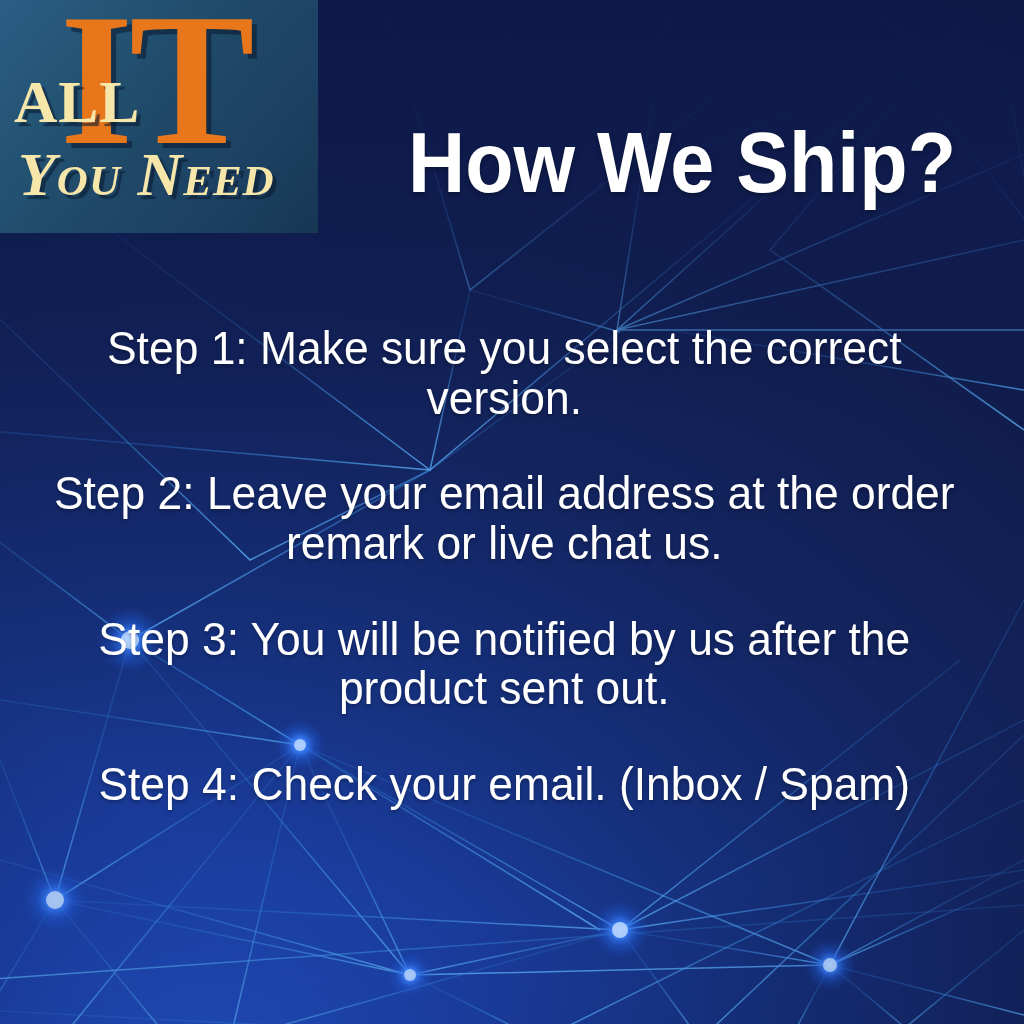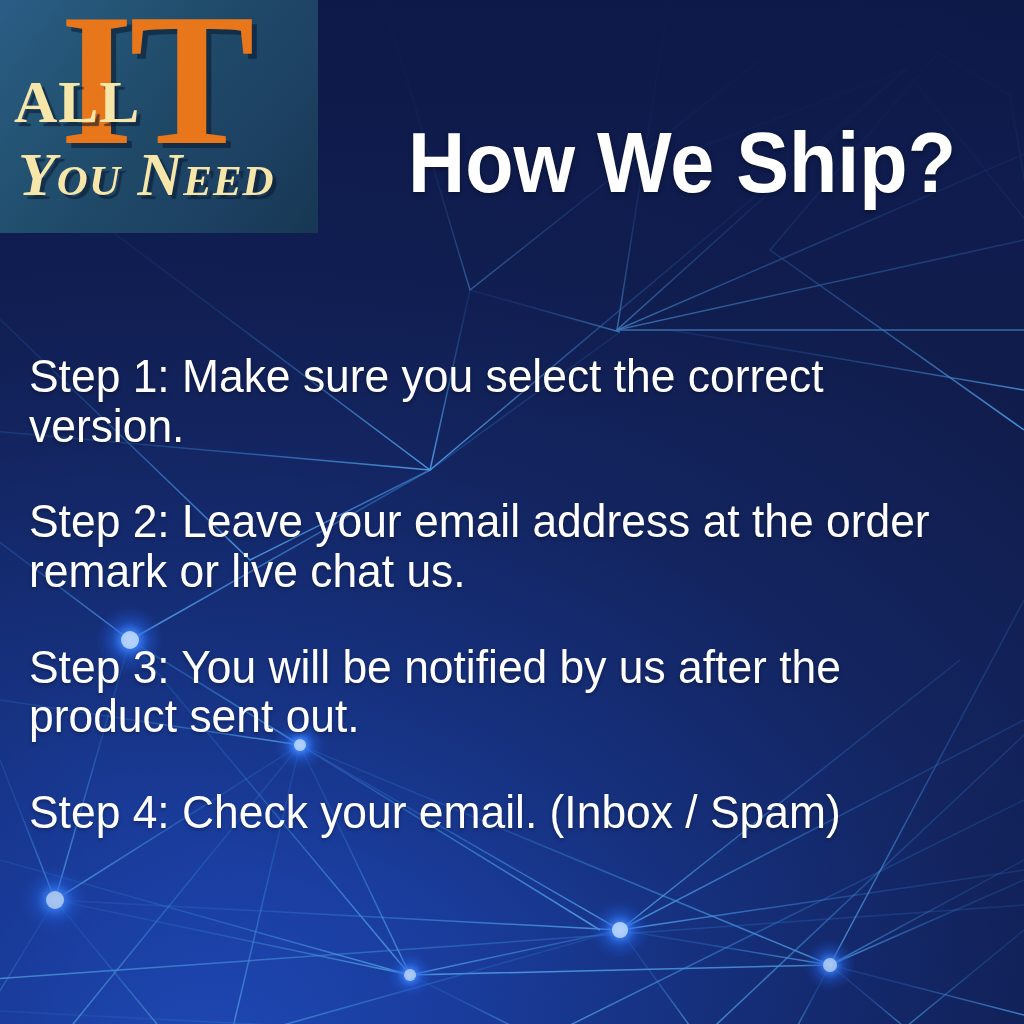--- a/index.html
+++ b/index.html
@@ -86,22 +86,23 @@
     line-height:1;
     color:#ffffff;
     transform:scaleX(.92);
     transform-origin:center;
     text-shadow:0 2px 5px rgba(0,0,0,.35);
     white-space:nowrap;
   }
 
   
   .steps {
-    position:absolute; left:29px; top:352px;
+    position:absolute; left:29px; top:324px;
     width:985px;
+    text-align:center;
   }
   .step {
     font-family:"Liberation Sans", sans-serif;
     font-weight:normal;
     font-size:46px;
     line-height:1.08;
     color:#ffffff;
     text-shadow:0 2px 4px rgba(0,0,0,.30);
     transform:scaleX(.965);
     transform-origin:left center;

